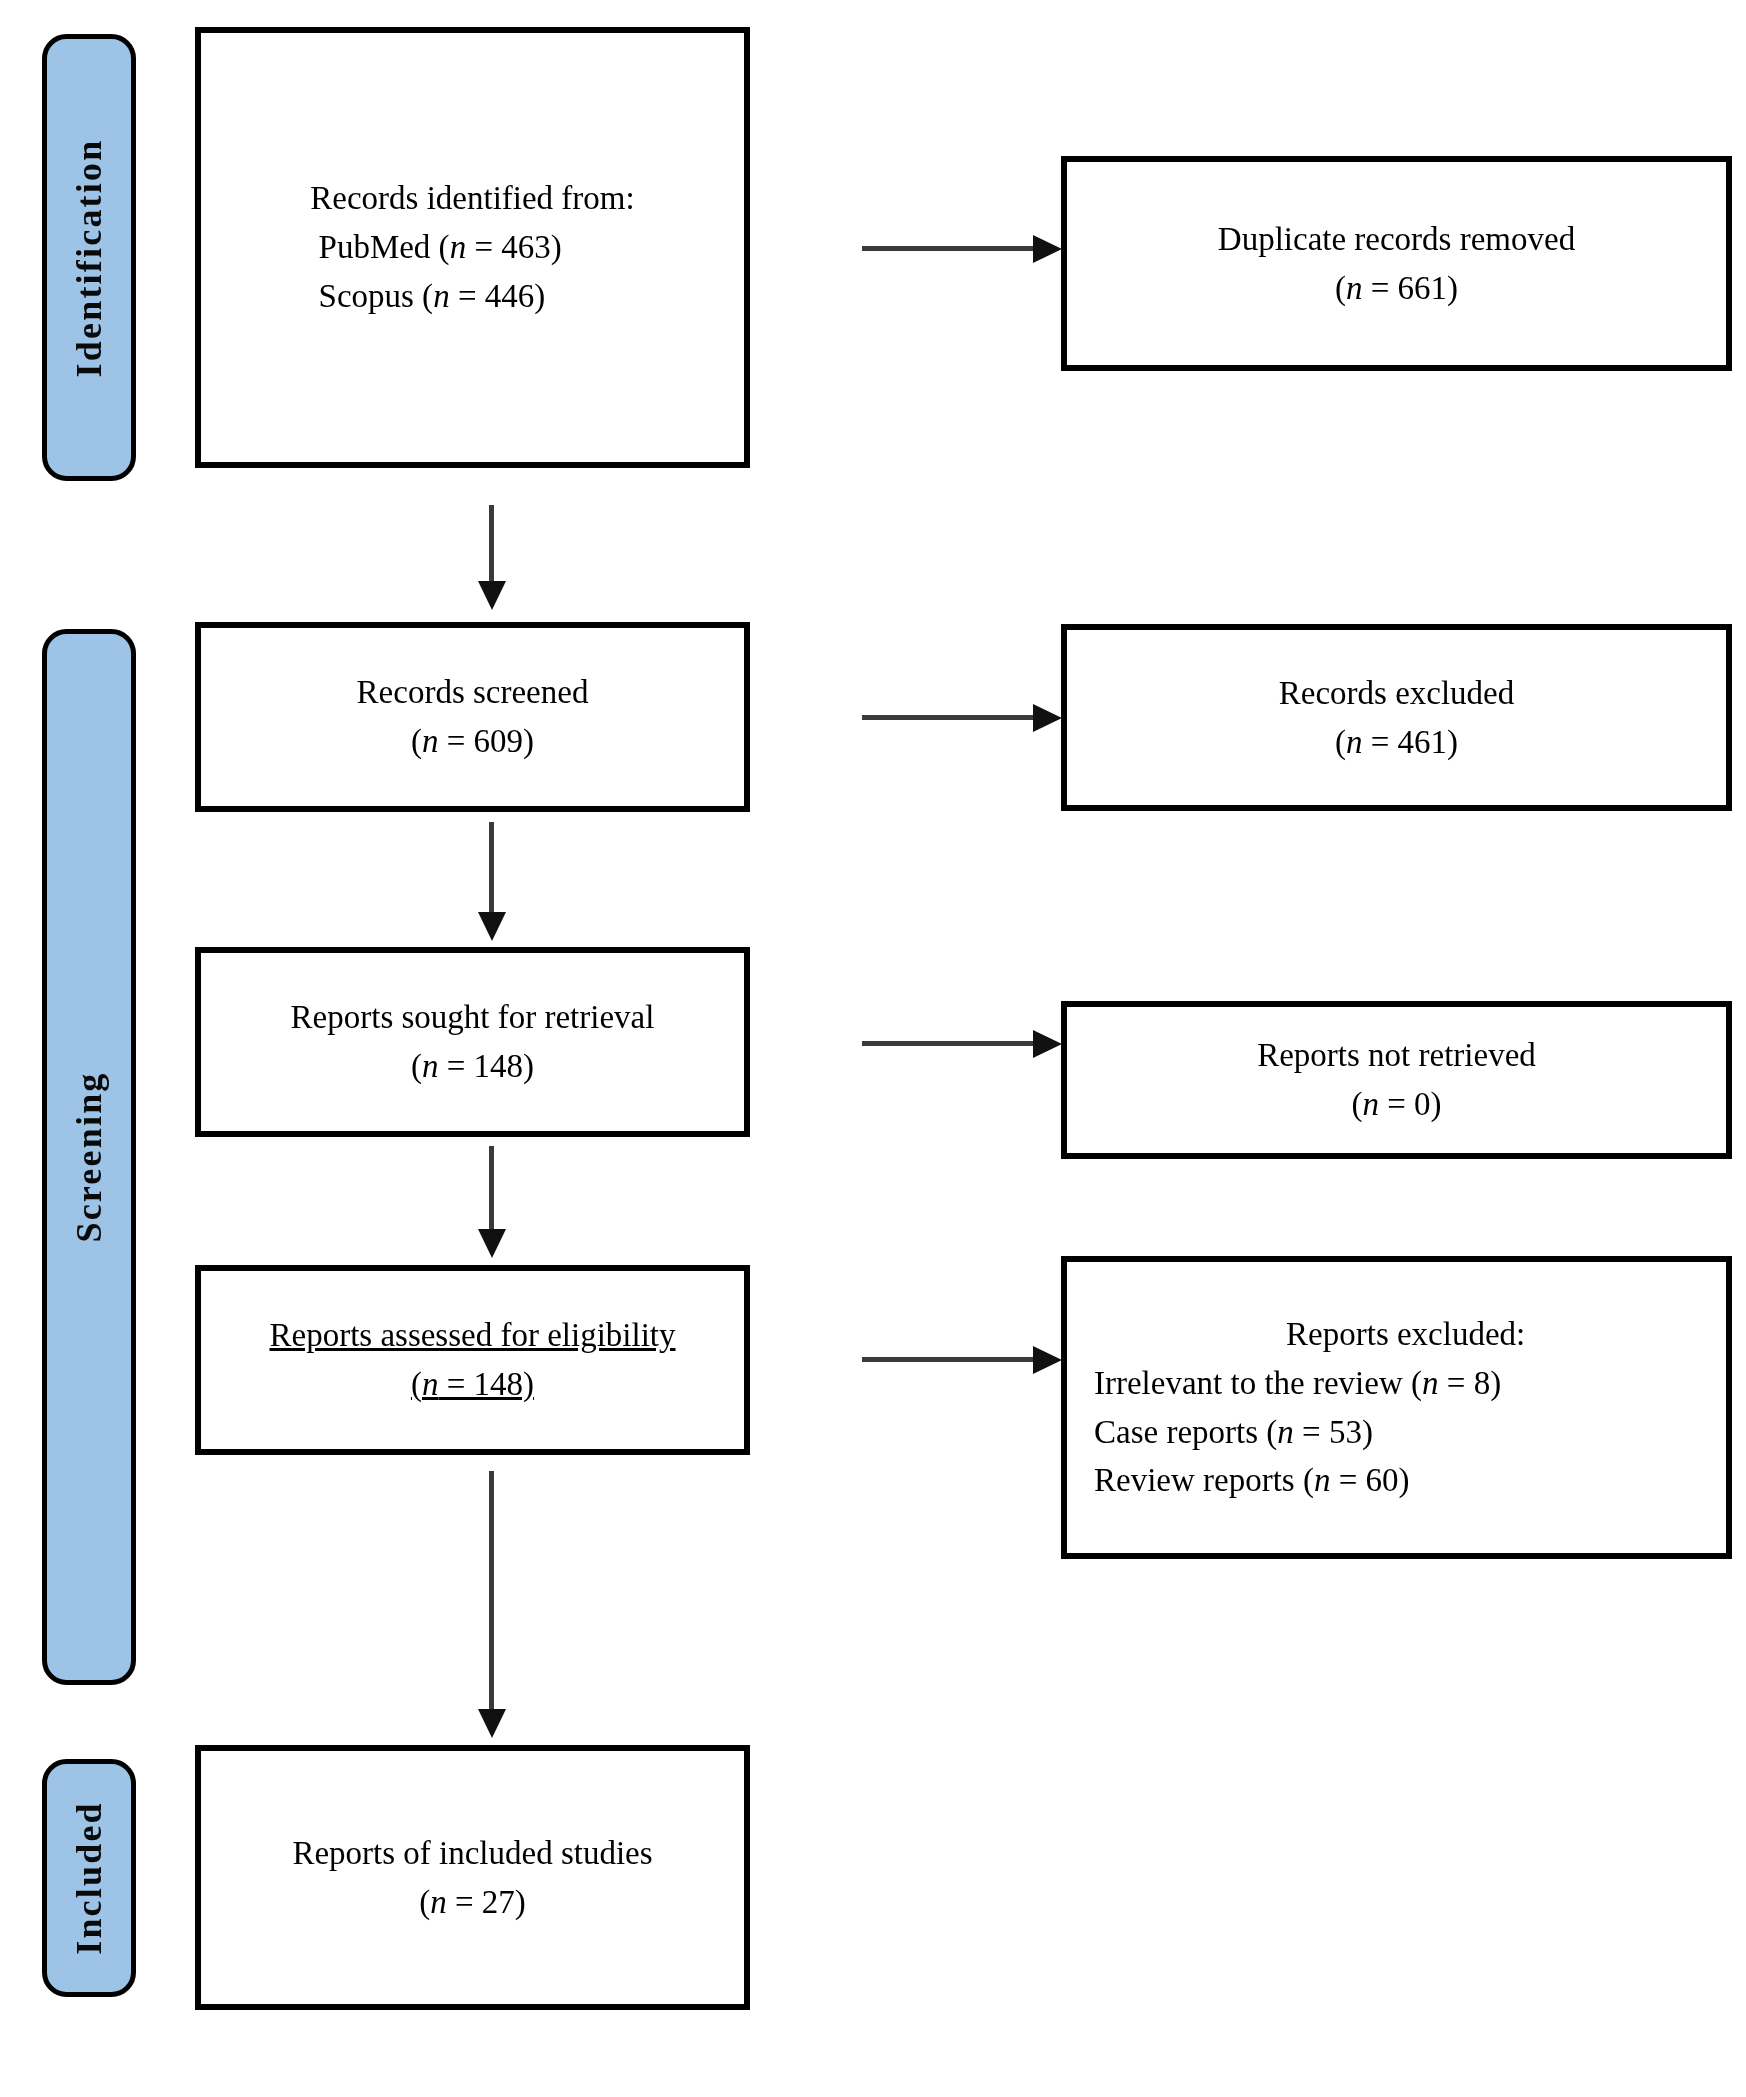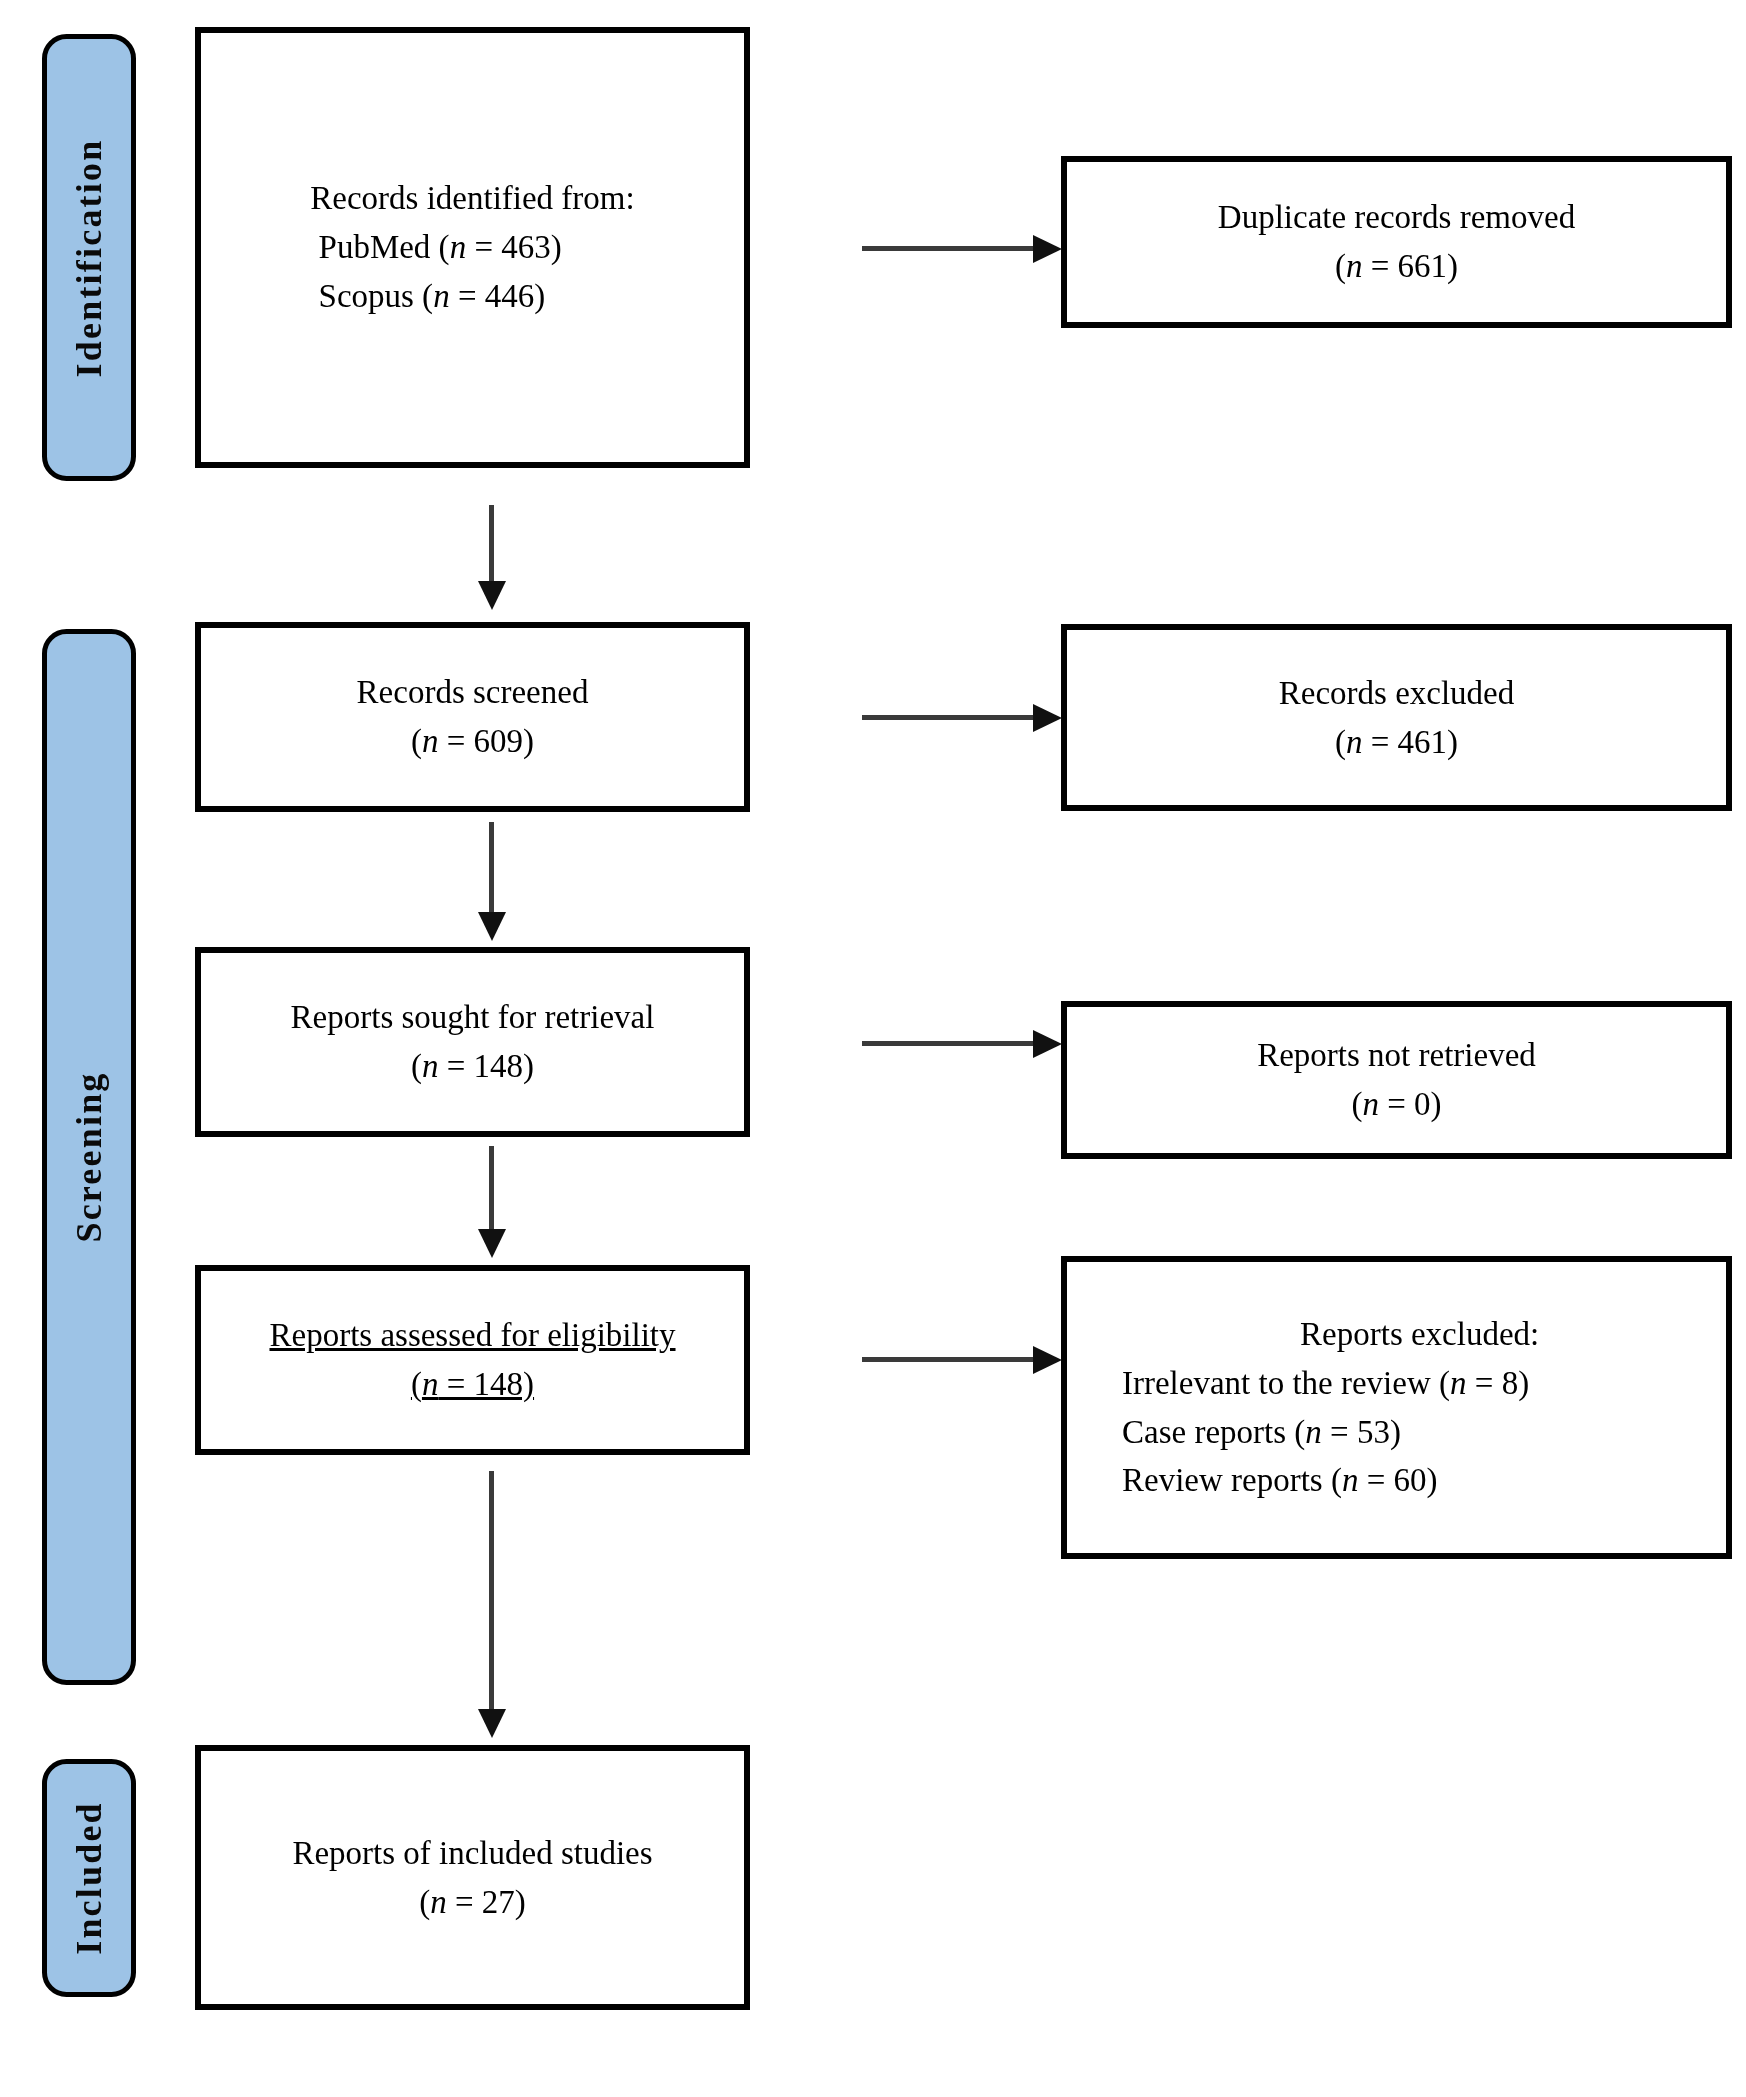--- a/index.html
+++ b/index.html
@@ -64,24 +64,24 @@
 
   .col-left  { left: 195px;  width: 555px; }
   .col-right { left: 1061px; width: 671px; }
 
   .box-records-identified { top: 27px;   height: 441px; }
   .box-records-screened   { top: 622px;  height: 190px; }
   .box-reports-sought     { top: 947px; height: 190px; }
   .box-reports-assessed   { top: 1265px; height: 190px; text-decoration: underline; }
   .box-included-studies   { top: 1745px; height: 265px; }
 
-  .box-duplicates-removed   { top: 156px;  height: 172px; }
+  .box-duplicates-removed   { top: 156px;  height: 215px; }
   .box-records-excluded     { top: 624px;  height: 187px; }
   .box-reports-not-retrieved{ top: 1001px; height: 158px; }
-  .box-reports-excluded     { top: 1256px; height: 303px; padding-left: 28px; }
+  .box-reports-excluded     { top: 1256px; height: 303px; }
 
   
   .v-arrow { position: absolute; width: 29px; display: flex; flex-direction: column; align-items: center; }
   .v-arrow .shaft { width: 4.3px; background: var(--arrow-shaft); flex: 1 1 auto; }
   .v-arrow .head  { width: 0; height: 0; border-left: 14.4px solid transparent; border-right: 14.4px solid transparent; border-top: 29px solid var(--arrow-head); }
 
   .arrow-1 { left: 477px; top: 505px;  height: 105px; }
   .arrow-2 { left: 477px; top: 822px; height: 119px; }
   .arrow-3 { left: 477px; top: 1146px; height: 112px; }
   .arrow-4 { left: 477px; top: 1471px; height: 267px; }

